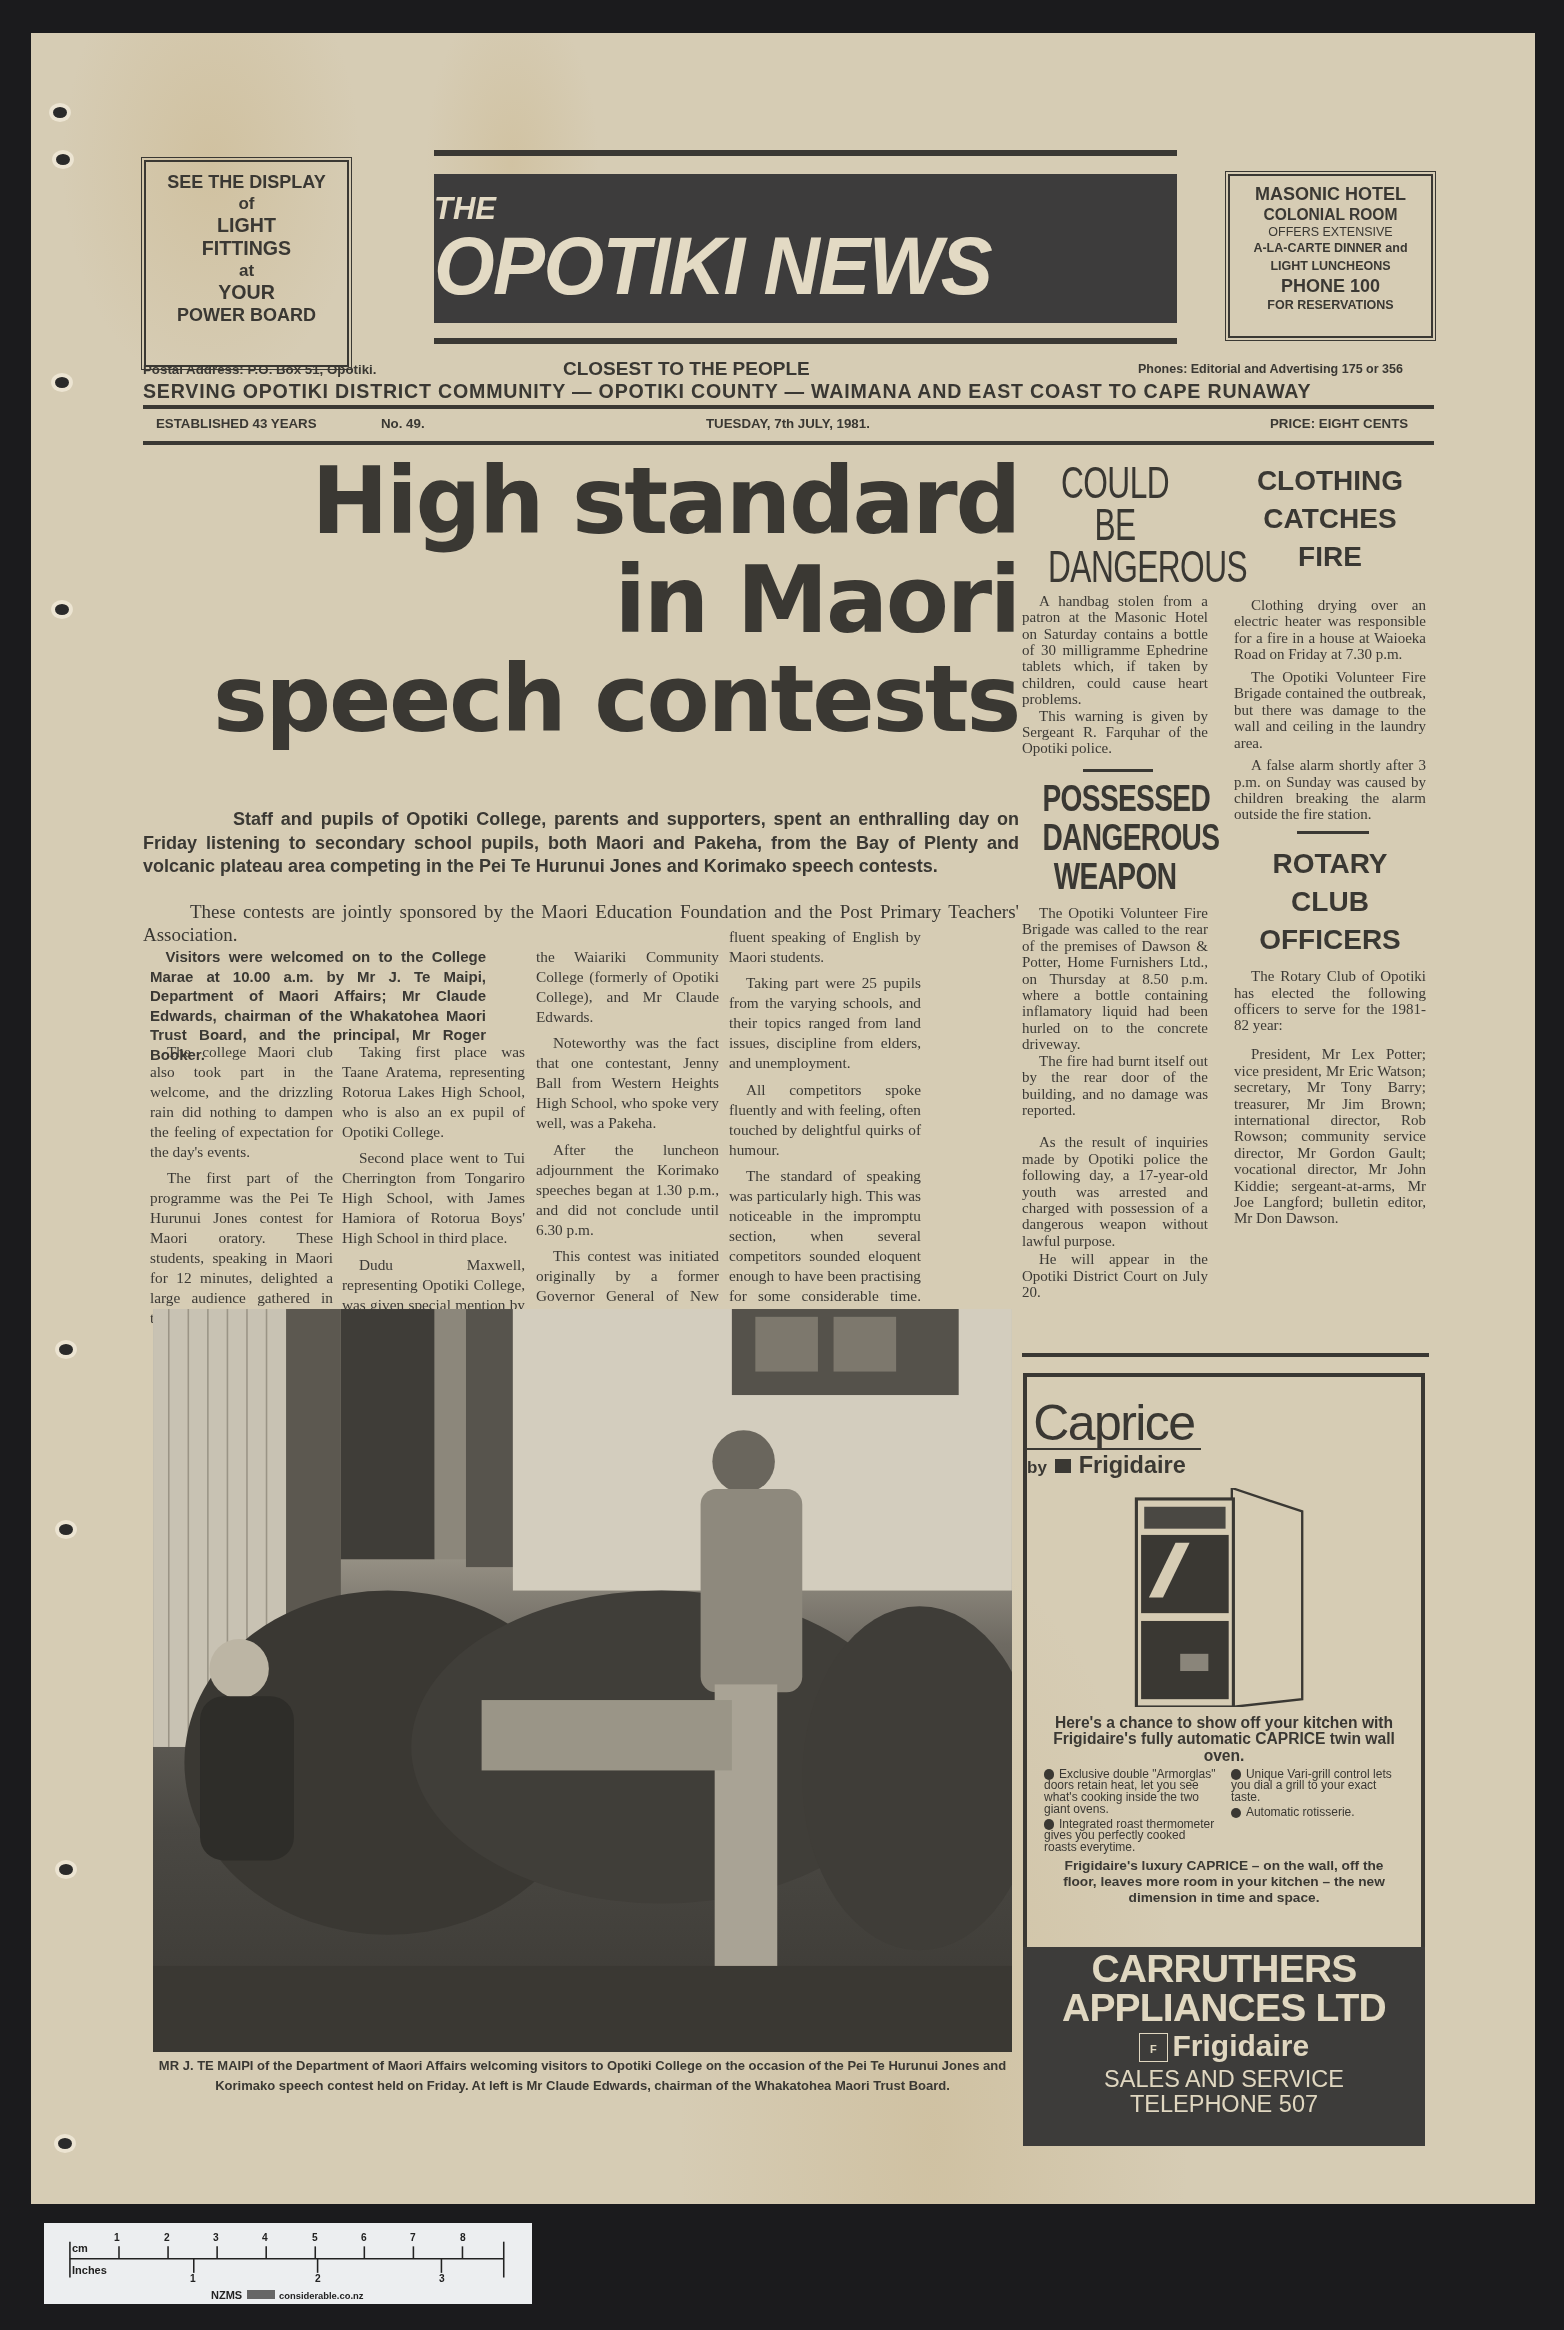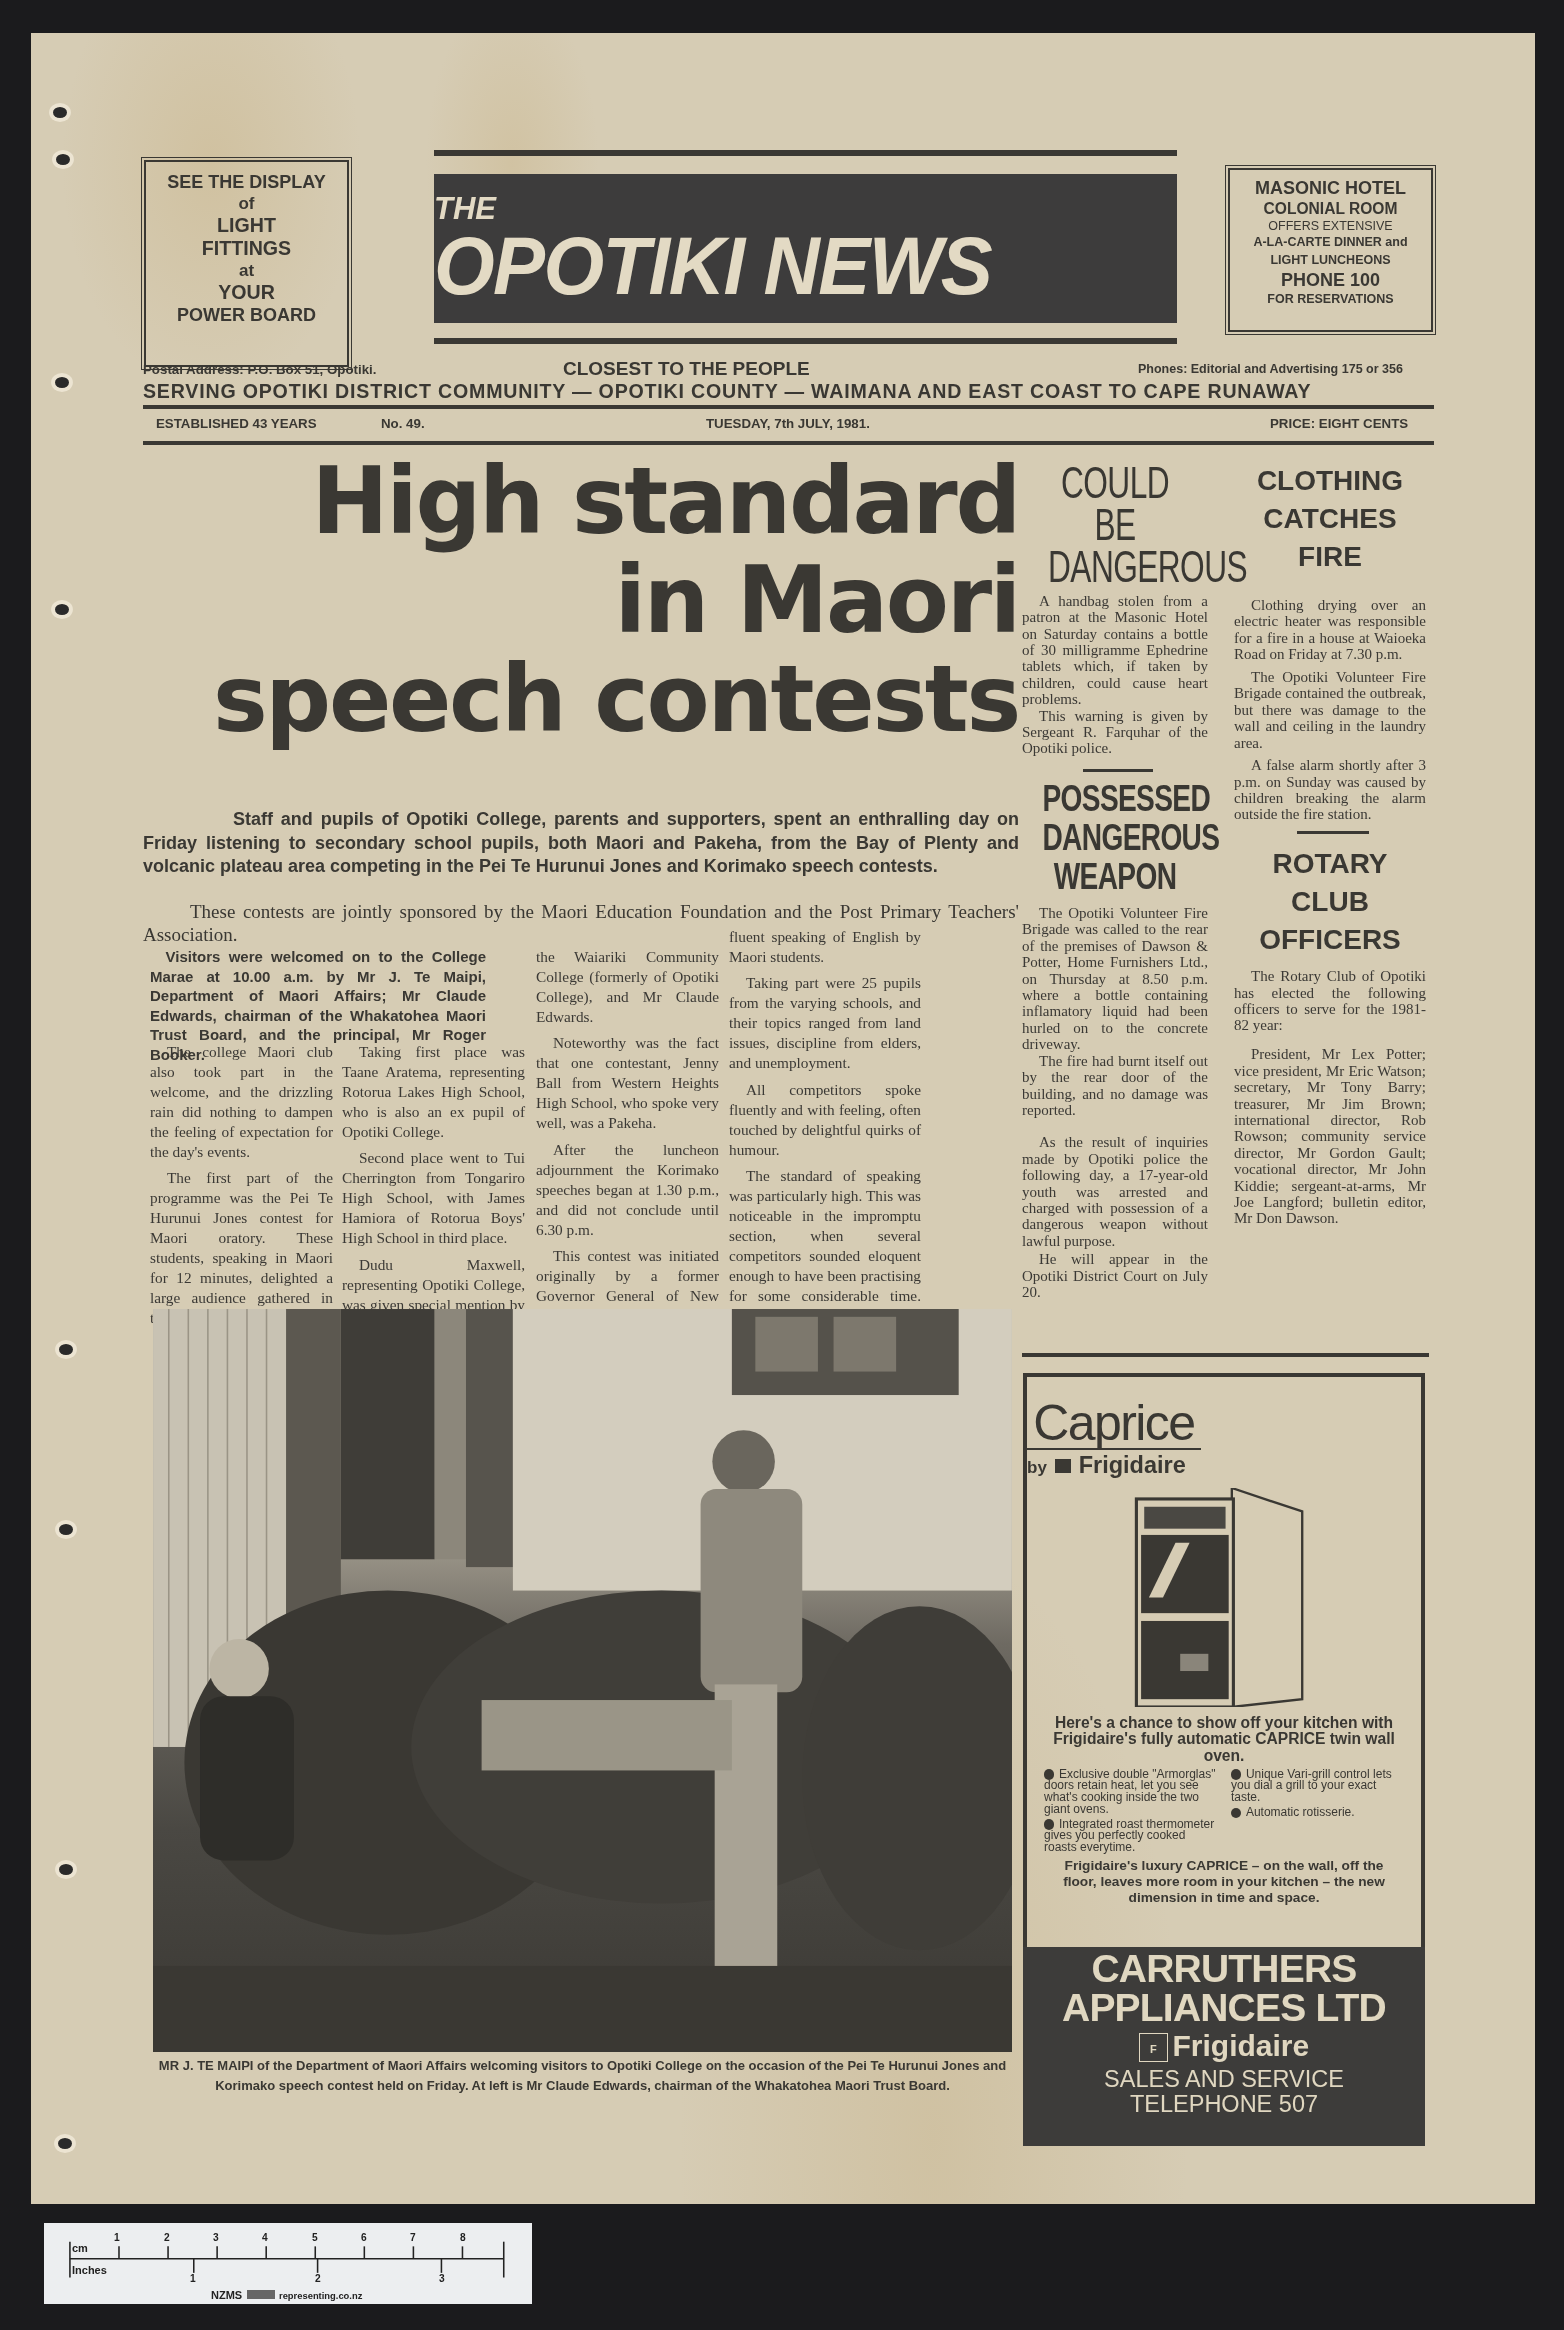--- a/index.html
+++ b/index.html
@@ -49,21 +49,21 @@
     <div style="font-size:18px;line-height:23px">POWER BOARD</div>
   </div>
 
   <div class="rule" style="left:403px;top:117px;width:743px;height:6.3px"></div>
   <div class="mast" style="left:403px;top:141px;width:743px;height:149px">
     <span class="the">THE</span>
     <span class="name">OPOTIKI NEWS</span>
   </div>
   <div class="rule" style="left:403px;top:305px;width:743px;height:6.3px"></div>
 
-  <div class="abs boxad" style="left:1197px;top:135px;width:205px;height:164px;padding-top:7.8px;">
+  <div class="abs boxad" style="left:1197px;top:141px;width:205px;height:164px;padding-top:7.8px;">
     <div style="font-size:18px;line-height:21px">MASONIC HOTEL</div>
     <div style="font-size:15.6px;line-height:19px">COLONIAL ROOM</div>
     <div style="font-size:12.5px;line-height:16.4px;font-weight:normal">OFFERS EXTENSIVE</div>
     <div style="font-size:12.5px;line-height:16.4px">A-LA-CARTE DINNER and</div>
     <div style="font-size:12.5px;line-height:18px">LIGHT LUNCHEONS</div>
     <div style="font-size:18px;line-height:23.5px">PHONE 100</div>
     <div style="font-size:12.5px;line-height:15.6px">FOR RESERVATIONS</div>
   </div>
 
   <div class="abs sans" style="left:112px;top:329px;font-size:13.3px;font-weight:bold">Postal Address: P.O. Box 51, Opotiki.</div>
@@ -263,15 +263,15 @@
   <span class="abs sans" style="left:218px;top:9.4px;font-size:10.2px;font-weight:bold;color:#222">4</span>
   <span class="abs sans" style="left:268px;top:9.4px;font-size:10.2px;font-weight:bold;color:#222">5</span>
   <span class="abs sans" style="left:317px;top:9.4px;font-size:10.2px;font-weight:bold;color:#222">6</span>
   <span class="abs sans" style="left:366px;top:9.4px;font-size:10.2px;font-weight:bold;color:#222">7</span>
   <span class="abs sans" style="left:416px;top:9.4px;font-size:10.2px;font-weight:bold;color:#222">8</span>
   <span class="abs sans" style="left:146px;top:50px;font-size:10.2px;font-weight:bold;color:#222">1</span>
   <span class="abs sans" style="left:271px;top:50px;font-size:10.2px;font-weight:bold;color:#222">2</span>
   <span class="abs sans" style="left:395px;top:50px;font-size:10.2px;font-weight:bold;color:#222">3</span>
   <span class="abs sans" style="left:167px;top:66px;font-size:11px;font-weight:bold;color:#222">NZMS</span>
   <span class="abs" style="left:203px;top:67px;width:28px;height:9.4px;background:#666"></span>
-  <span class="abs sans" style="left:235px;top:67px;font-size:9.4px;font-weight:bold;color:#222">representing.co.nz</span>
+  <span class="abs sans" style="left:235px;top:67px;font-size:9.4px;font-weight:bold;color:#222">considerable.co.nz</span>
 </div>
 
 
 </body></html>

